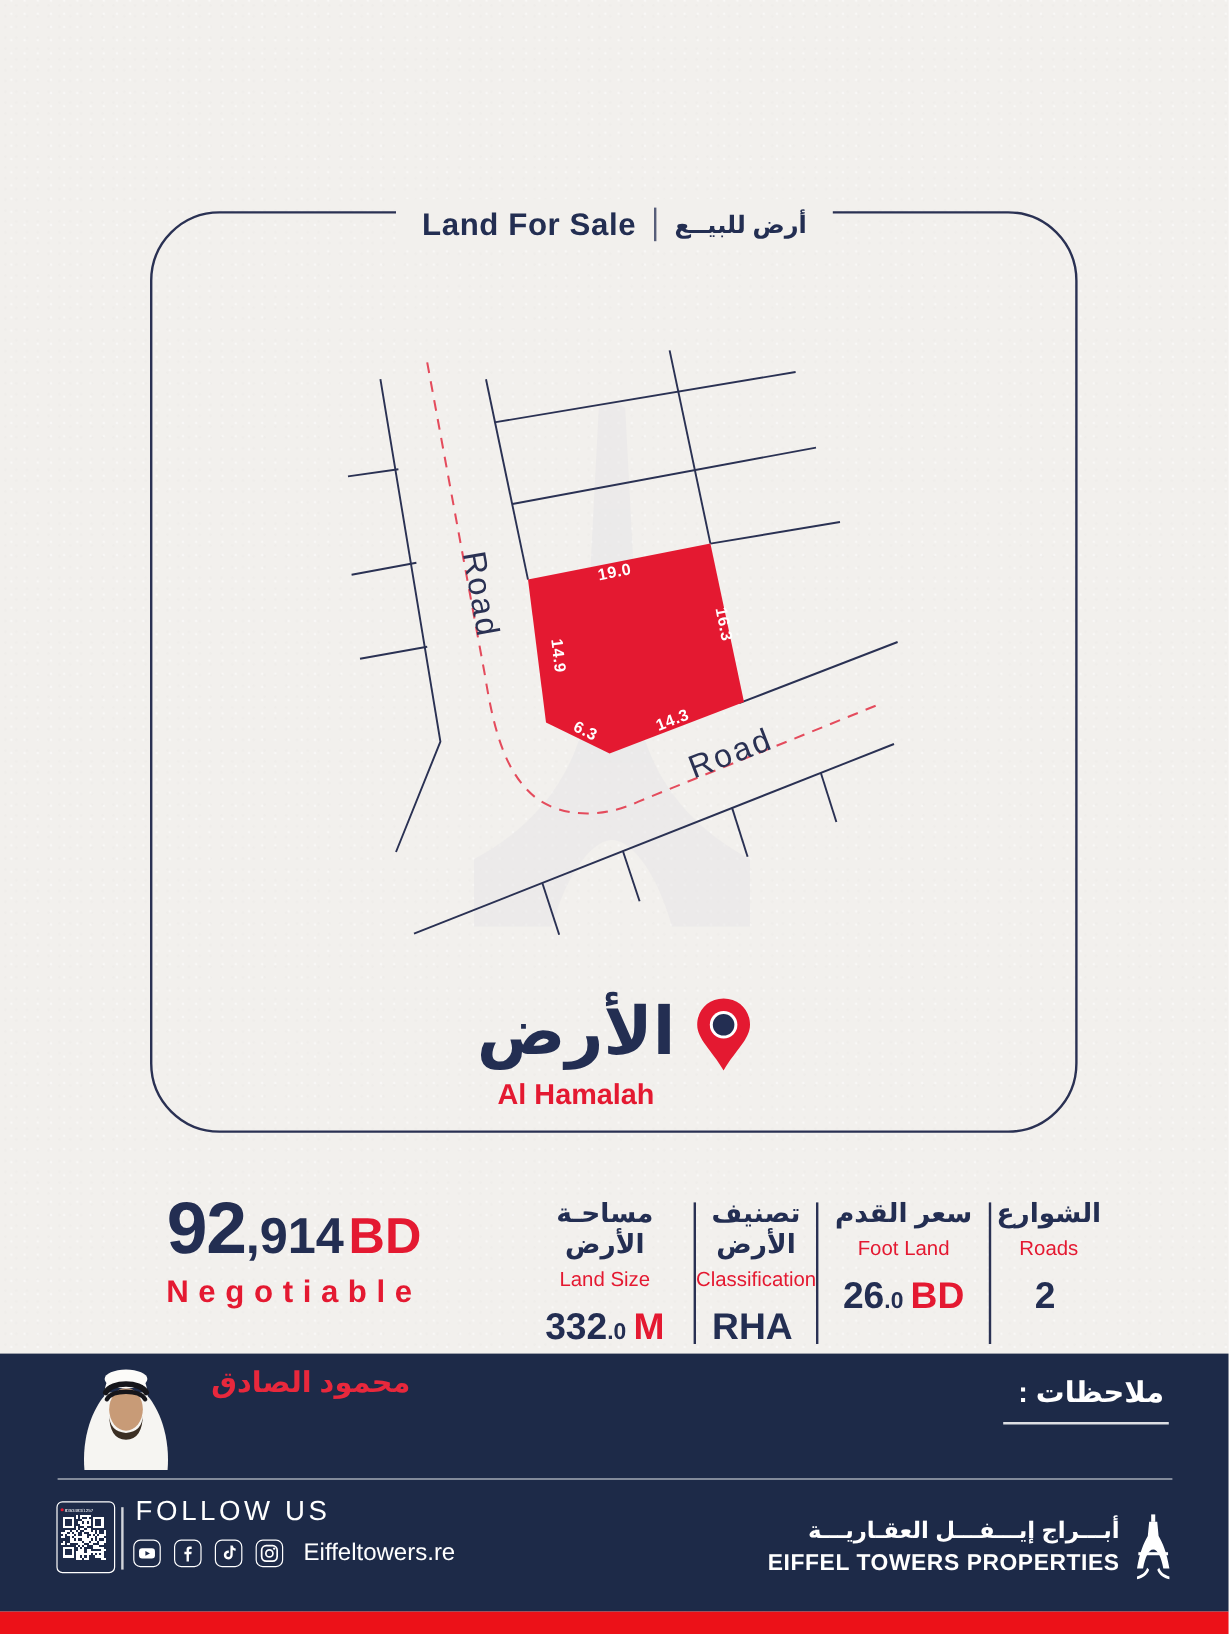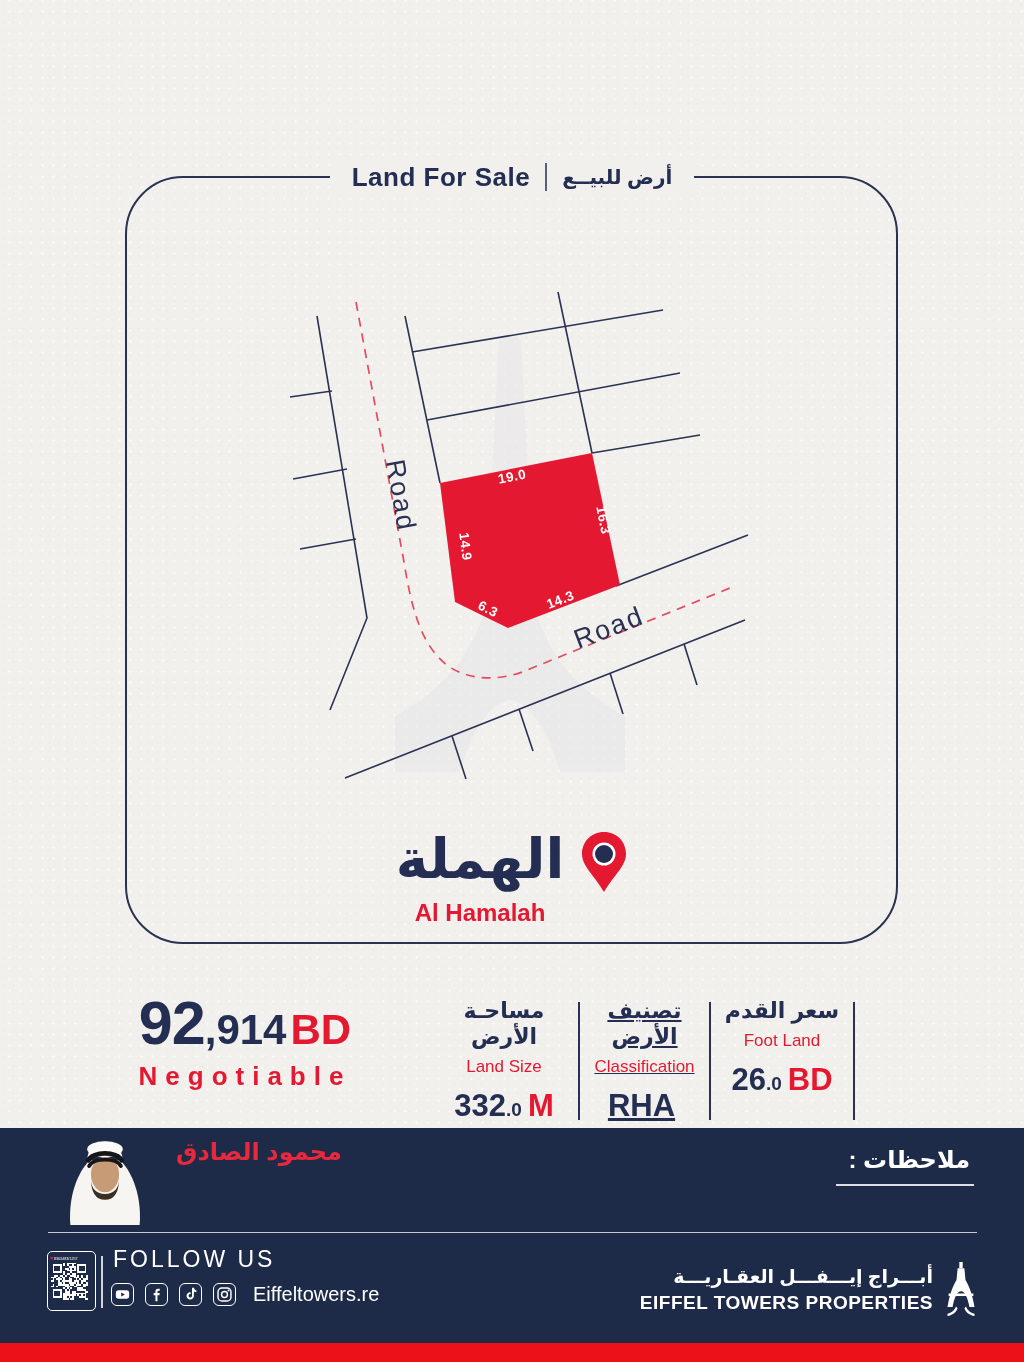--- a/index.html
+++ b/index.html
@@ -12,21 +12,21 @@
       #f2f0ed;
     color:#232e52;
   }
   .card{
     position:absolute;left:125px;top:176px;width:769px;height:764px;
     border:2px solid #2a3153;border-radius:58px;
   }
   .map-svg{position:absolute;left:0;top:0;width:1024px;height:1362px;pointer-events:none;}
   .title-row{position:absolute;left:0;right:0;top:156px;display:flex;justify-content:center;}
   .title-inner{
-    background:#f2f0ed;padding:0 22px;height:42px;display:flex;align-items:center;gap:15px;
+    background:#f2f0ed;padding:0 22px;height:42px;display:flex;align-items:center;gap:15px;margin-top:10px;
   }
   .title-en{font-size:26px;font-weight:600;letter-spacing:.5px;color:#232e52;}
   .title-sep{width:2px;height:28px;background:#232e52;opacity:.75;}
   .title-ar{font-size:20px;font-weight:700;color:#232e52;}
   
   .location{position:absolute;left:0;right:0;top:832px;display:flex;justify-content:center;}
   .loc-inner{display:flex;align-items:flex-start;}
   .loc-col{display:flex;flex-direction:column;align-items:center;}
   .loc-ar{font-size:55px;font-weight:700;color:#232e52;line-height:1;}
   .loc-en{font-size:24px;font-weight:600;color:#e41931;margin-top:12px;}
@@ -34,21 +34,21 @@
   
   .price{position:absolute;left:132px;top:988px;width:226px;text-align:center;}
   .price-line{white-space:nowrap;}
   .price-main{font-size:61px;font-weight:800;color:#232e52;letter-spacing:-1px;}
   .price-rest{font-size:42px;font-weight:700;color:#232e52;}
   .price-cur{font-size:42px;font-weight:700;color:#e41931;margin-left:4px;}
   .price-note{font-size:26px;font-weight:600;color:#e41931;letter-spacing:8px;margin-top:3px;}
   
   .details{position:absolute;left:430px;top:998px;display:flex;}
   .dcol{text-align:center;display:flex;flex-direction:column;}
-  .dcol.c1{width:148px;}.dcol.c2{width:129px;text-decoration:underline;}.dcol.c3{width:142px;}.dcol.c4{width:96px;}
+  .dcol.c1{width:148px;}.dcol.c2{width:100px;}.dcol.c3{width:142px;}.dcol.c4{width:96px;}
   .ddiv{width:2px;background:#2a3153;margin:4px 0 4px 0;}
   .d-ar{font-size:22px;font-weight:700;color:#232e52;}
   .d-en{font-size:17px;color:#e41931;margin-top:7px;}
   .d-val{font-size:31px;font-weight:700;color:#232e52;margin-top:11px;white-space:nowrap;}
   .d-dec{font-size:19px;font-weight:700;}
   .d-unit{color:#e41931;margin-left:6px;}
   
   .band{position:absolute;left:0;top:1128px;width:1024px;height:215px;background:#1d2a48;}
   .avatar{position:absolute;left:58px;top:1137px;}
   .agent-name{position:absolute;left:176px;top:1138px;font-size:24px;font-weight:700;color:#e8283c;}
@@ -127,21 +127,21 @@
     <div class="title-inner">
       <span class="title-en">Land For Sale</span>
       <span class="title-sep"></span>
       <span class="title-ar rtl">أرض للبيــع</span>
     </div>
   </div>
 
   <div class="location">
     <div class="loc-inner">
       <div class="loc-col">
-        <div class="loc-ar rtl">الهملة</div>
+        <div class="loc-ar rtl">الأرض</div>
         <div class="loc-en">Al Hamalah</div>
       </div>
       <svg class="loc-pin" width="48" height="64" viewBox="-24 -32 48 64">
         <path d="M0,-30 C-13,-30 -22,-20 -22,-8 C-22,4 -10,13 0,30 C10,13 22,4 22,-8 C22,-20 13,-30 0,-30 Z" fill="#e41931"></path>
         <circle cx="0" cy="-8" r="11.5" fill="#ffffff"></circle>
         <circle cx="0" cy="-8" r="9" fill="#232e52"></circle>
       </svg>
     </div>
   </div>
 
@@ -164,20 +164,25 @@
       <div class="d-en">Classification</div>
       <div class="d-val"><span>RHA</span><span class="d-dec"></span><span class="d-unit"></span></div>
     </div>
     <div class="ddiv"></div>
     <div class="dcol c3">
       <div class="d-ar rtl">سعر القدم</div>
       <div class="d-en">Foot Land</div>
       <div class="d-val"><span>26</span><span class="d-dec">.0</span><span class="d-unit">BD</span></div>
     </div>
     <div class="ddiv"></div>
+    <div class="dcol c4">
+      <div class="d-ar rtl">الشوارع</div>
+      <div class="d-en">Roads</div>
+      <div class="d-val"><span>2</span><span class="d-dec"></span><span class="d-unit"></span></div>
+    </div>
   </div>
 
   <div class="band"></div>
 
   <svg class="avatar" width="94" height="88" viewBox="0 0 100 94">
     <path d="M13,94 C10,58 25,32 34,25 L66,25 C75,32 90,58 87,94 Z" fill="#f6f5f2"></path>
     <ellipse cx="50" cy="40" rx="15" ry="19" fill="#c89b77"></ellipse>
     <path d="M35,44 Q35,67 50,67 Q65,67 65,44 Q65,60 50,61 Q35,60 35,44 Z" fill="#3b2f24"></path>
     <path d="M31,34 C29,11 40,5 50,5 C60,5 71,11 69,34 C69,17 60,12 50,12 C40,12 31,17 31,34 Z" fill="#fcfbf9"></path>
     <ellipse cx="50" cy="13" rx="19" ry="8.5" fill="#fcfbf9"></ellipse>

